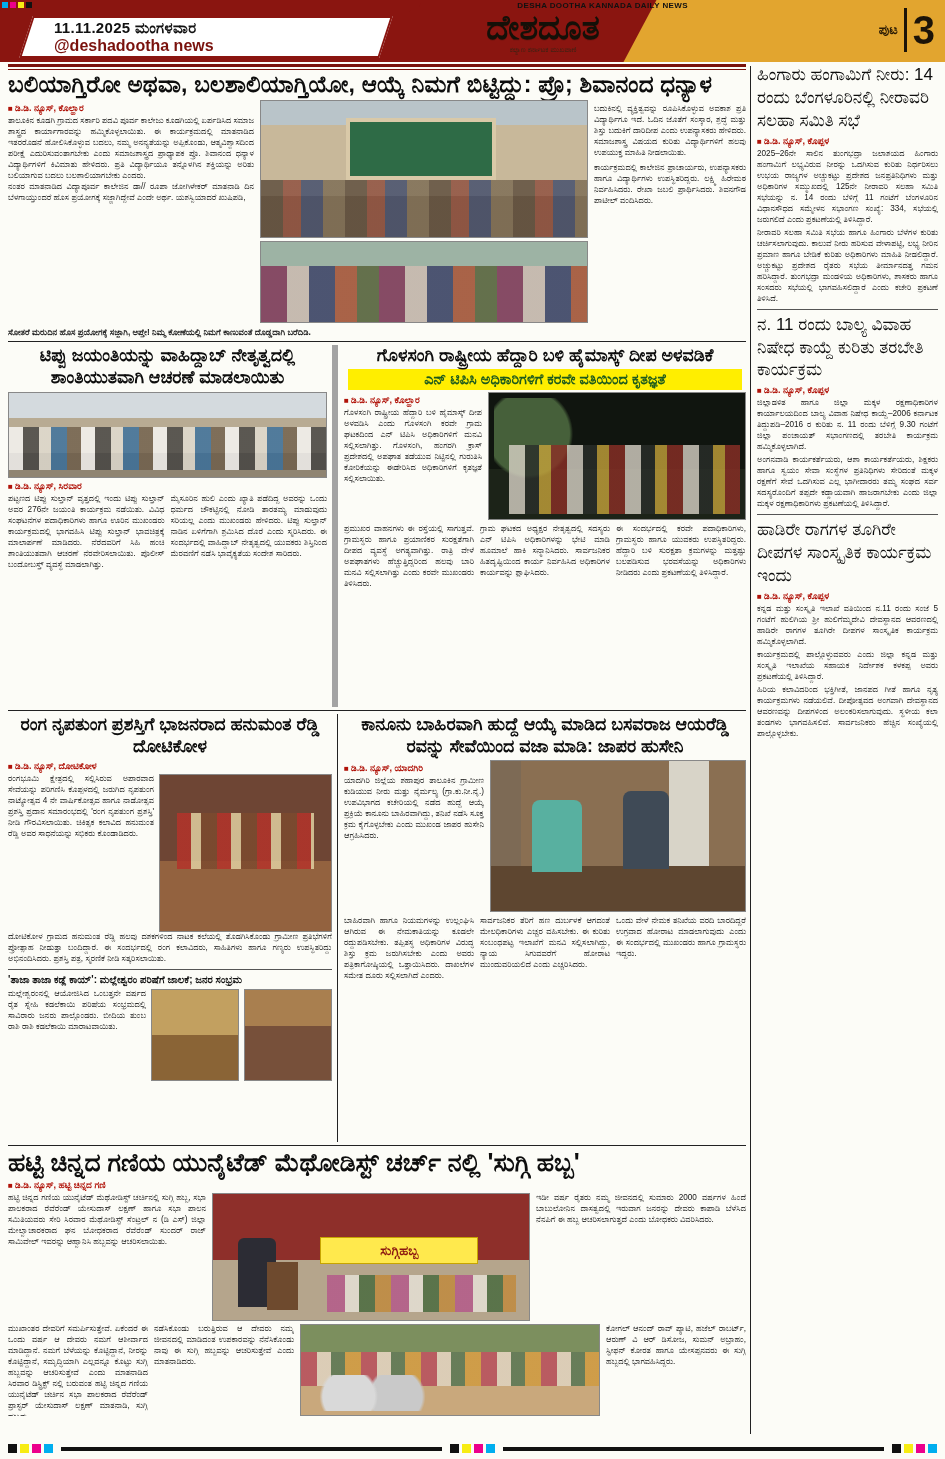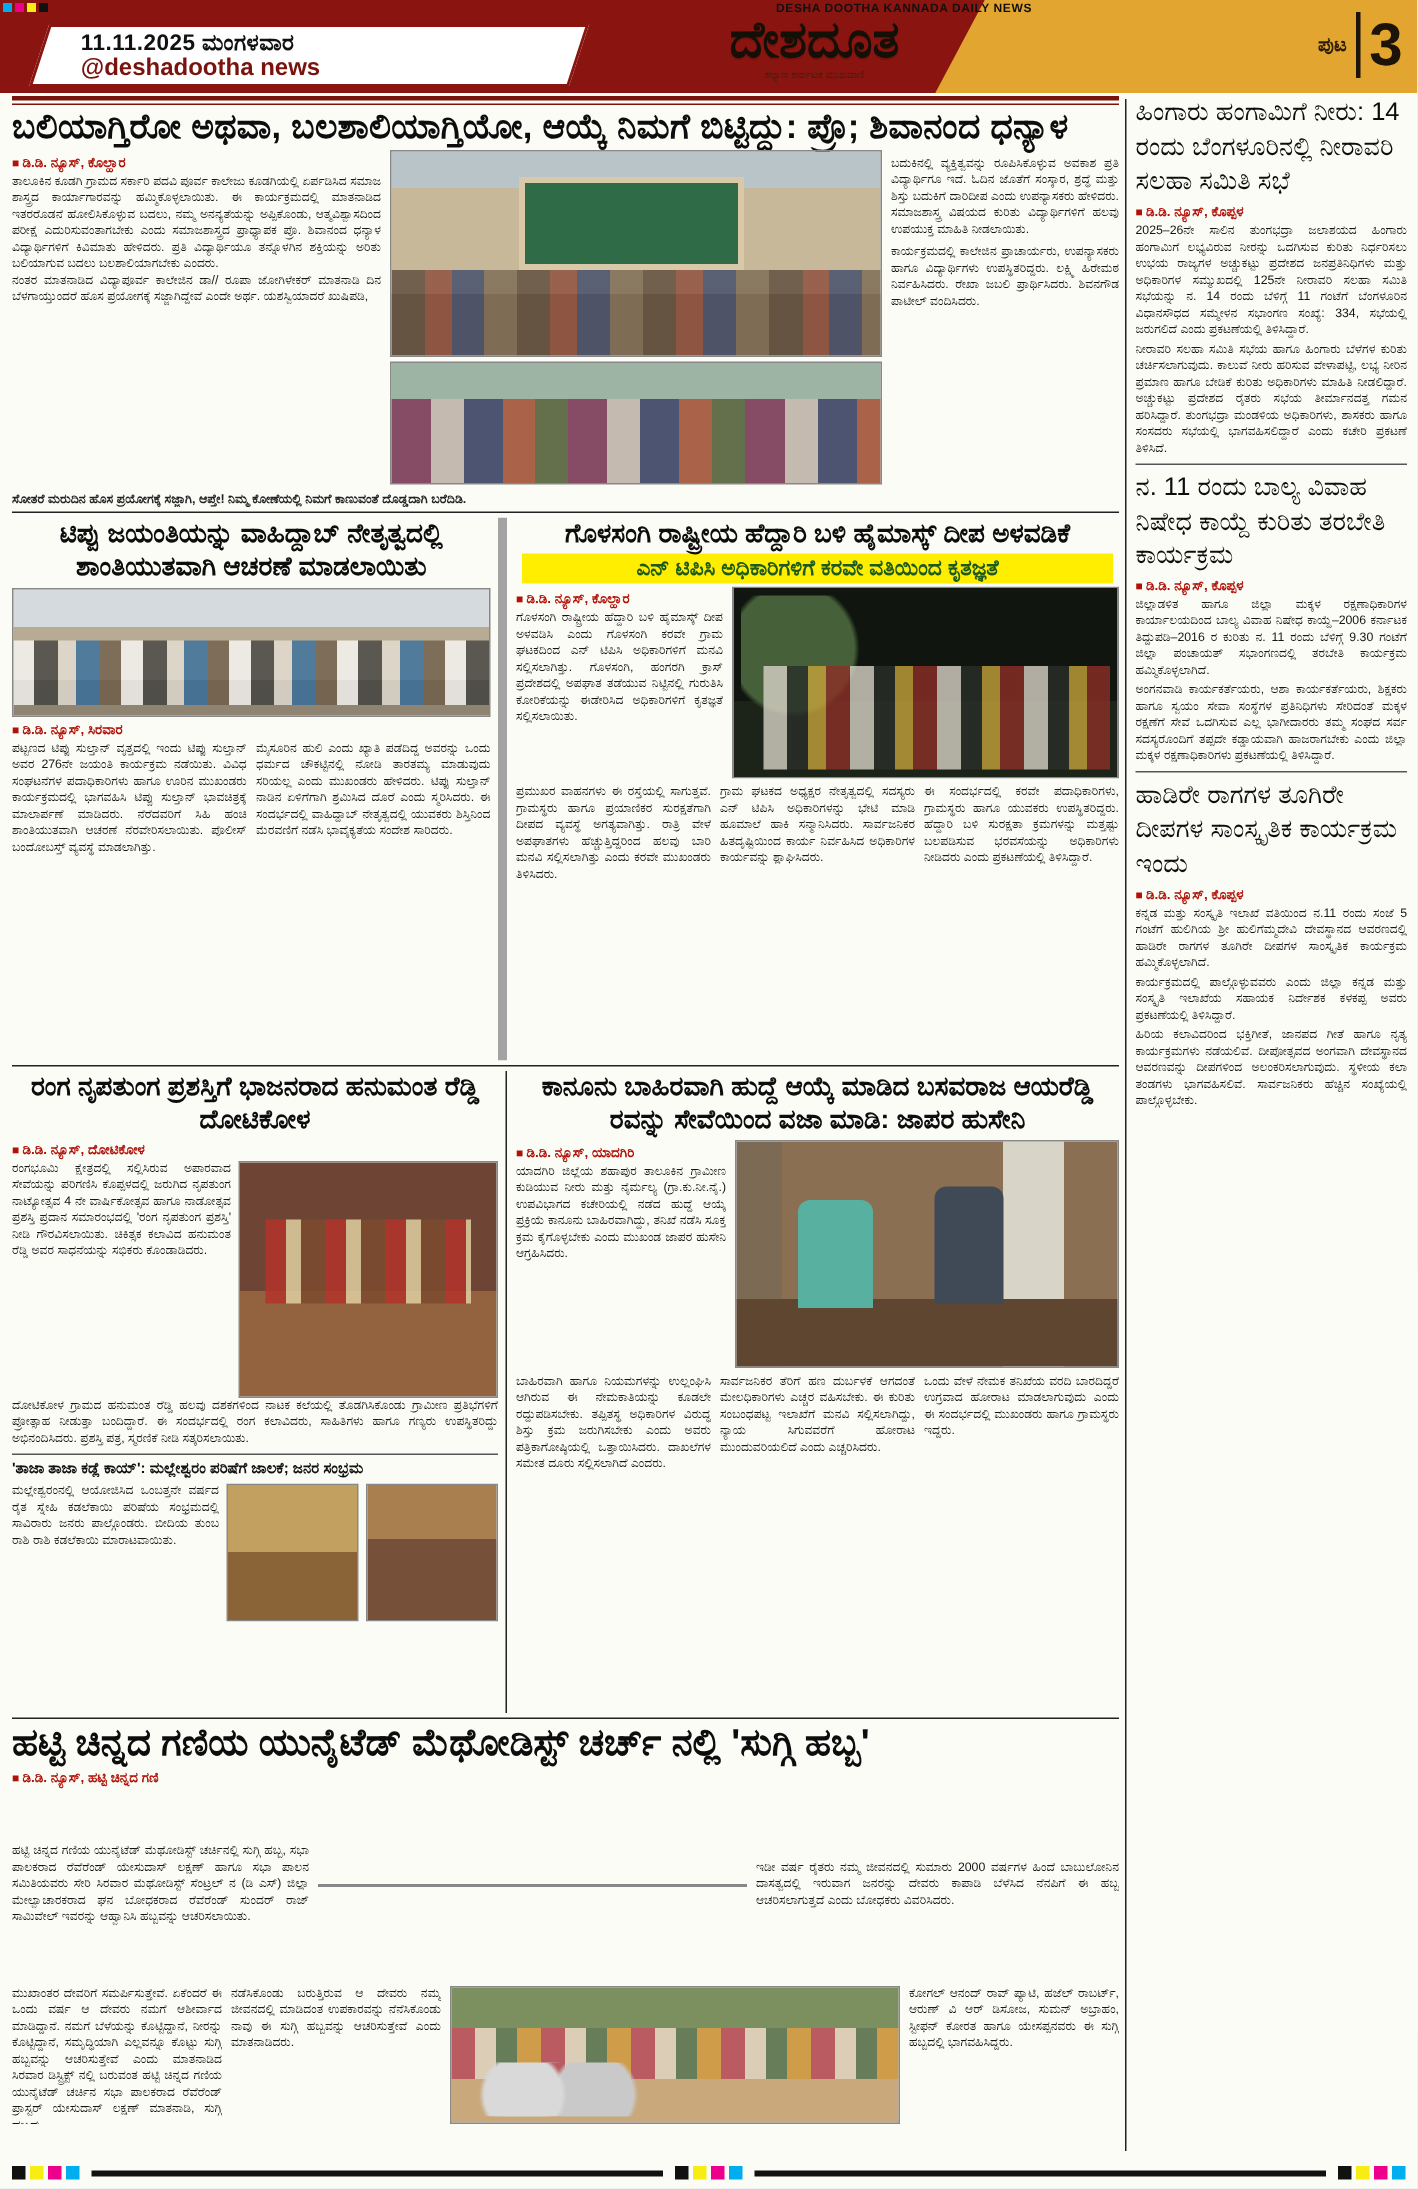--- a/index.html
+++ b/index.html
@@ -115,23 +115,23 @@
   .qrow { display:flex; gap:5px; margin-top:3px; height:92px; overflow:hidden; }
   .qrow p { flex:1; }
   .qrow .ph-mini1, .qrow .ph-mini2 { width:88px; }
   .basav { flex:1; padding-left:6px; }
   .basav-top { display:flex; gap:6px; margin-top:2px; height:152px; overflow:hidden; }
   .basav-top .txt { width:140px; }
   .basav-top .ph-office { flex:1; }
   .row3 .threecol { height:212px; }
 
   .sugi { margin-top:2px; }
-  .sugi-mid { display:flex; gap:6px; margin-top:2px; height:128px; overflow:hidden;align-items:center; }
+  .sugi-mid { display:flex; gap:6px; margin-top:2px; height:128px; overflow:hidden; }
   .sugi-mid .c1 { width:198px; }
-  .sugi-mid .ph-podium { width:286px; }
+  .sugi-mid .ph-podium { width:318px; }
   .sugi-mid .c2 { flex:1; }
   .sugi-bot { display:flex; gap:6px; margin-top:3px; height:92px; overflow:hidden; }
   .sugi-bot p { flex:1; }
   .sugi-bot .ph-outdoor { width:300px; }
 
   .rc-article { overflow:hidden; }
   .rc-article p.body { margin-top:2px; }
 
   
   .bottom-marks { position:absolute; bottom:6px; left:8px; right:8px; display:flex; align-items:center; gap:8px; }

